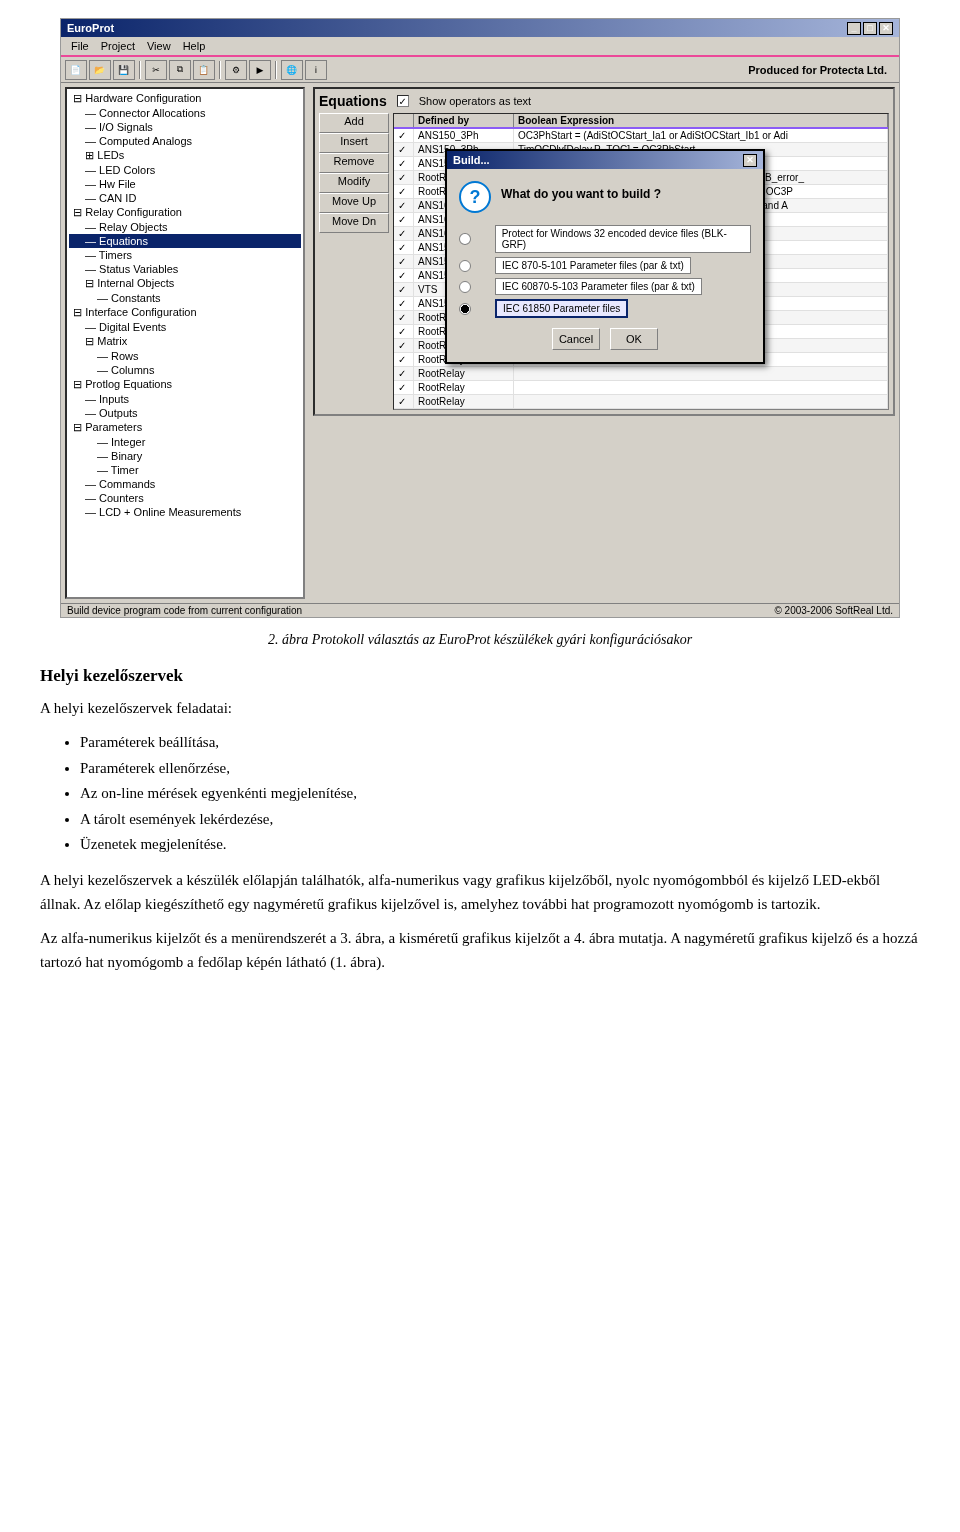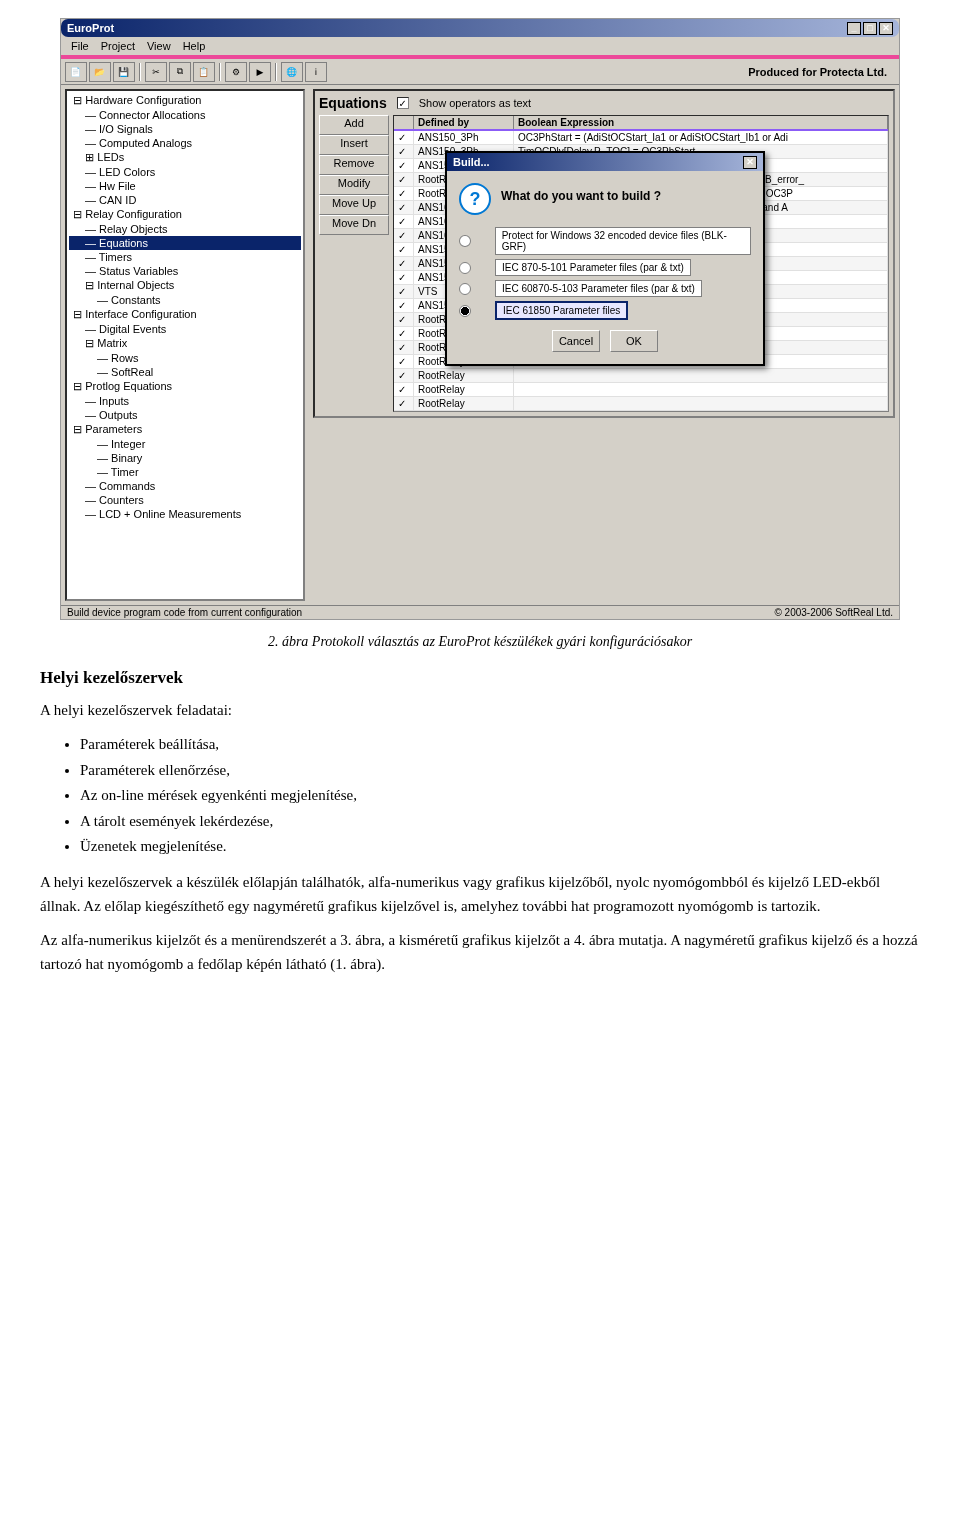--- a/index.html
+++ b/index.html
@@ -37,21 +37,20 @@
       background: linear-gradient(to right, #0a246a, #a6b5da);
       color: #fff;
       font-size: 11px;
       font-family: Tahoma, Arial, sans-serif;
       font-weight: bold;
       padding: 2px 6px;
       display: flex;
       justify-content: space-between;
       align-items: center;
       height: 18px;
-      border-radius: 7px;
     }
     .win-titlebar-buttons {
       display: flex;
       gap: 2px;
     }
     .win-btn {
       width: 14px;
       height: 13px;
       background: #d4d0c8;
       border: 1px solid #000;
@@ -59,21 +58,21 @@
       display: flex;
       align-items: center;
       justify-content: center;
       font-family: Tahoma, sans-serif;
       cursor: pointer;
     }
 
     
     .win-menubar {
       background: #d4d0c8;
-      border-bottom: 4px solid #ec4899;
+      border-bottom: 2px solid #ec4899;
       display: flex;
       gap: 0;
       font-family: Tahoma, Arial, sans-serif;
       font-size: 11px;
       padding: 2px 4px;
     }
     .menu-item {
       padding: 1px 6px;
       cursor: pointer;
     }
@@ -454,21 +453,21 @@
             <div class="tree-item tree-indent-1">— Relay Objects</div>
             <div class="tree-item selected tree-indent-1">— Equations</div>
             <div class="tree-item tree-indent-1">— Timers</div>
             <div class="tree-item tree-indent-1">— Status Variables</div>
             <div class="tree-item tree-indent-1">⊟ Internal Objects</div>
             <div class="tree-item tree-indent-2">— Constants</div>
             <div class="tree-item tree-root">⊟ Interface Configuration</div>
             <div class="tree-item tree-indent-1">— Digital Events</div>
             <div class="tree-item tree-indent-1">⊟ Matrix</div>
             <div class="tree-item tree-indent-2">— Rows</div>
-            <div class="tree-item tree-indent-2">— SoftReal</div>
+            <div class="tree-item tree-indent-2">— Columns</div>
             <div class="tree-item tree-root">⊟ Protlog Equations</div>
             <div class="tree-item tree-indent-1">— Inputs</div>
             <div class="tree-item tree-indent-1">— Outputs</div>
             <div class="tree-item tree-root">⊟ Parameters</div>
             <div class="tree-item tree-indent-2">— Integer</div>
             <div class="tree-item tree-indent-2">— Binary</div>
             <div class="tree-item tree-indent-2">— Timer</div>
             <div class="tree-item tree-indent-1">— Commands</div>
             <div class="tree-item tree-indent-1">— Counters</div>
             <div class="tree-item tree-indent-1">— LCD + Online Measurements</div>

